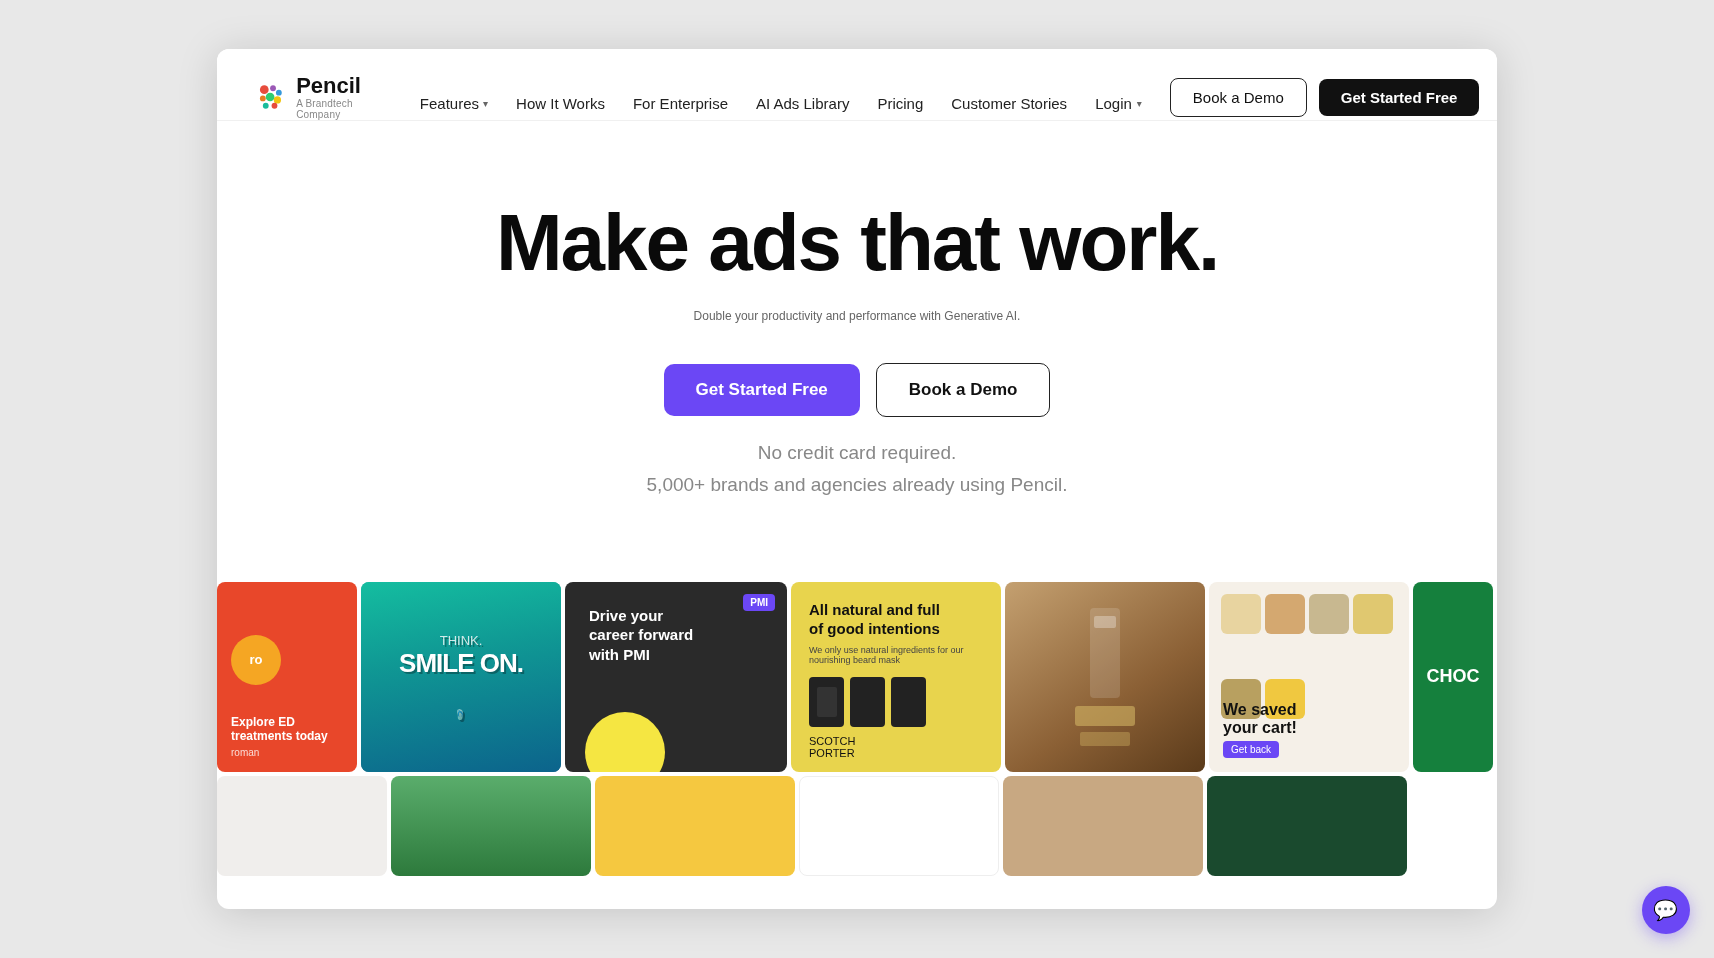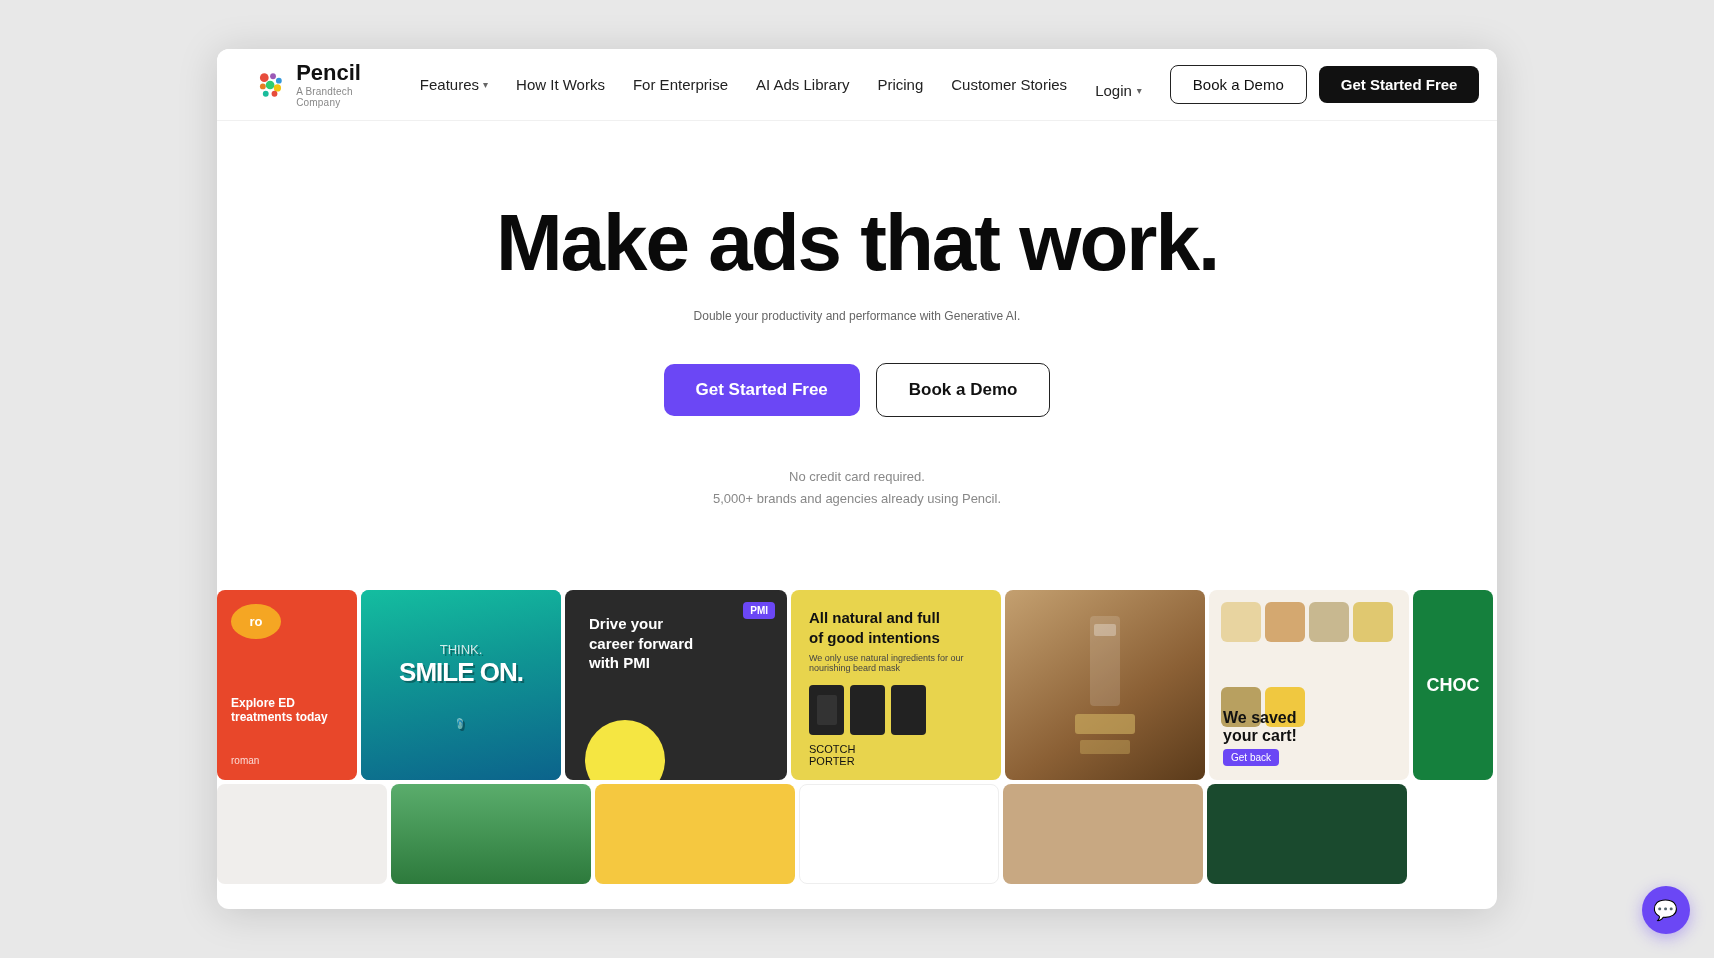--- a/index.html
+++ b/index.html
@@ -16,21 +16,21 @@
       min-height: 860px;
       background: #fff;
       border-radius: 12px;
       overflow: hidden;
       box-shadow: 0 4px 40px rgba(0,0,0,0.15);
     }
 
     
     .navbar {
       display: flex;
-      align-items: center;
+      align-items: flex-end;
       padding: 0 40px;
       height: 72px;
       border-bottom: 1px solid #f0f0f0;
       background: #fff;
       position: sticky;
       top: 0;
       z-index: 100;
     }
     .logo-wrap {
       display: flex;
@@ -160,24 +160,23 @@
       padding: 16px 32px;
       font-size: 17px;
       font-weight: 600;
       color: #111;
       background: #fff;
       border: 1.5px solid #222;
       border-radius: 10px;
       cursor: pointer;
     }
     .hero-note {
-      font-size: 13px;
+      font-size: 19px;
       color: #888;
       line-height: 1.7;
-      margin-top: 29px;
     }
 
     
     .ad-gallery {
       overflow: hidden;
       display: flex;
       flex-direction: column;
       gap: 4px;
       padding: 0;
       margin-top: 20px;
@@ -196,21 +195,20 @@
     }
 
     
     .card-orange {
       width: 140px;
       background: #e8472a;
       display: flex;
       flex-direction: column;
       justify-content: flex-end;
       padding: 14px;
-      gap: 27px;
     }
     .card-teal {
       width: 200px;
       background: linear-gradient(135deg, #1a9e8f 0%, #0d7a6e 100%);
       display: flex;
       align-items: center;
       justify-content: center;
       position: relative;
       overflow: hidden;
     }

